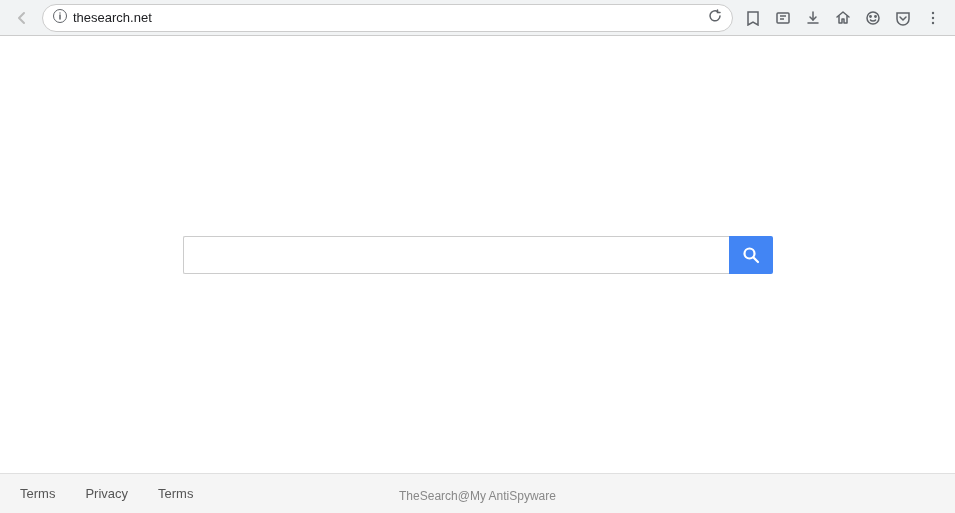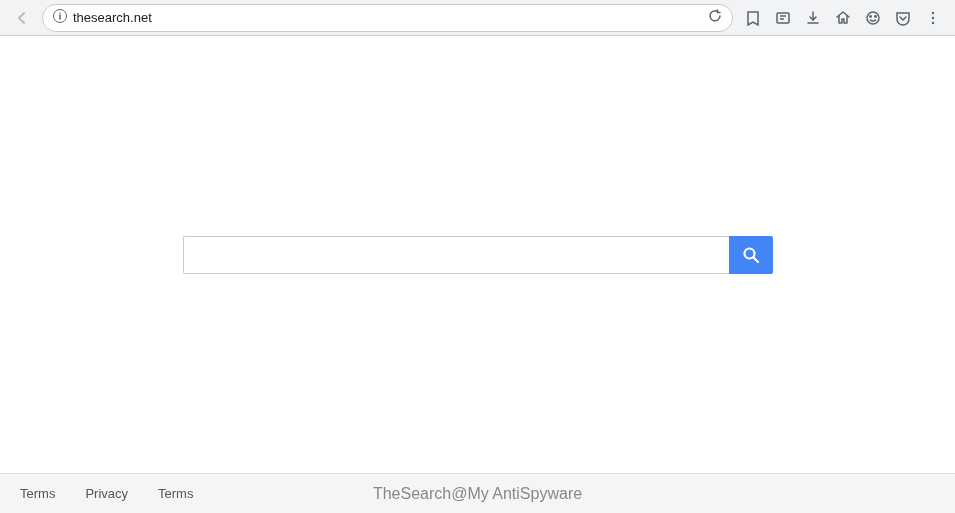--- a/index.html
+++ b/index.html
@@ -143,21 +143,21 @@
       display: flex;
       gap: 30px;
     }
     .footer-link {
       font-size: 13px;
       color: #555;
       cursor: pointer;
       text-decoration: none;
     }
     .footer-center-text {
-      font-size: 16px;
+      font-size: 12px;
       color: #888;
       position: absolute;
       left: 50%;
       transform: translateX(-50%);
       bottom: 10px;
     }
   </style>
 </head>
 <body>
 

